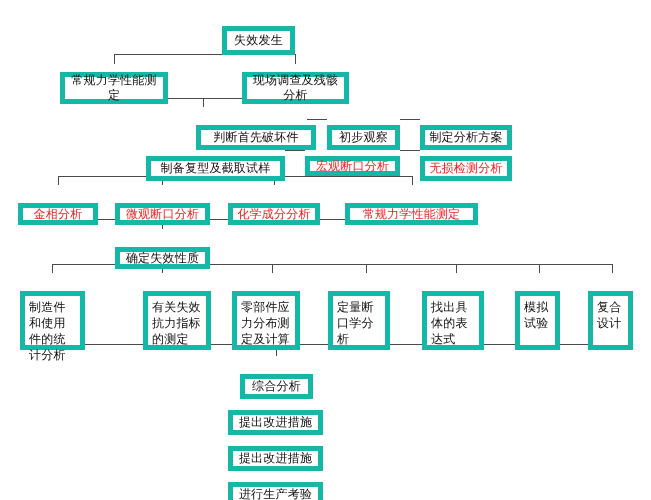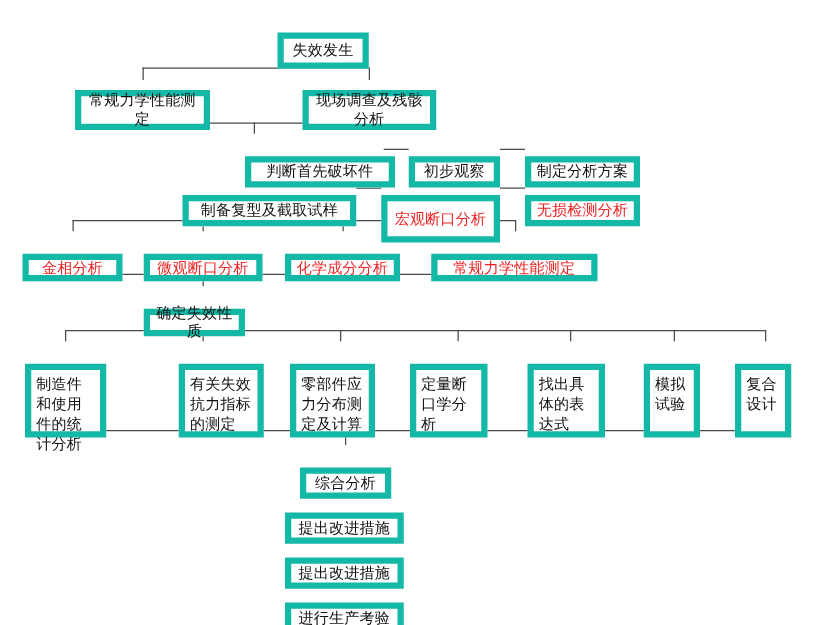--- a/index.html
+++ b/index.html
@@ -146,21 +146,21 @@
   </div>
 
   <div class="node" style="left:420px; top:107px; width:92px; height:25px;">
     <span class="txt">制定分析方案</span>
   </div>
 
   <div class="node" style="left:146px; top:138px; width:139px; height:25px;">
     <span class="txt">制备复型及截取试样</span>
   </div>
 
-  <div class="node red" style="left:305px; top:138px; width:95px; height:38px;">
+  <div class="node red" style="left:305px; top:138px; width:95px; height:20px;">
     <span class="txt">宏观断口分析</span>
   </div>
 
   <div class="node red" style="left:420px; top:138px; width:92px; height:25px;">
     <span class="txt">无损检测分析</span>
   </div>
 
   <div class="node red" style="left:18px; top:185px; width:80px; height:22px;">
     <span class="txt">金相分析</span>
   </div>
@@ -170,21 +170,21 @@
   </div>
 
   <div class="node red" style="left:228px; top:185px; width:92px; height:22px;">
     <span class="txt">化学成分分析</span>
   </div>
 
   <div class="node red" style="left:345px; top:185px; width:133px; height:22px;">
     <span class="txt">常规力学性能测定</span>
   </div>
 
-  <div class="node" style="left:115px; top:229px; width:81px; height:22px;">
+  <div class="node" style="left:115px; top:229px; width:95px; height:22px;">
     <span class="txt">确定失效性质</span>
   </div>
 
   <div class="node ml" style="left:20px; top:273px; width:65px; height:59px;">
     <span class="txt">制造件和使用件的统计分析</span>
   </div>
 
   <div class="node ml" style="left:143px; top:273px; width:68px; height:59px;">
     <span class="txt">有关失效抗力指标的测定</span>
   </div>

